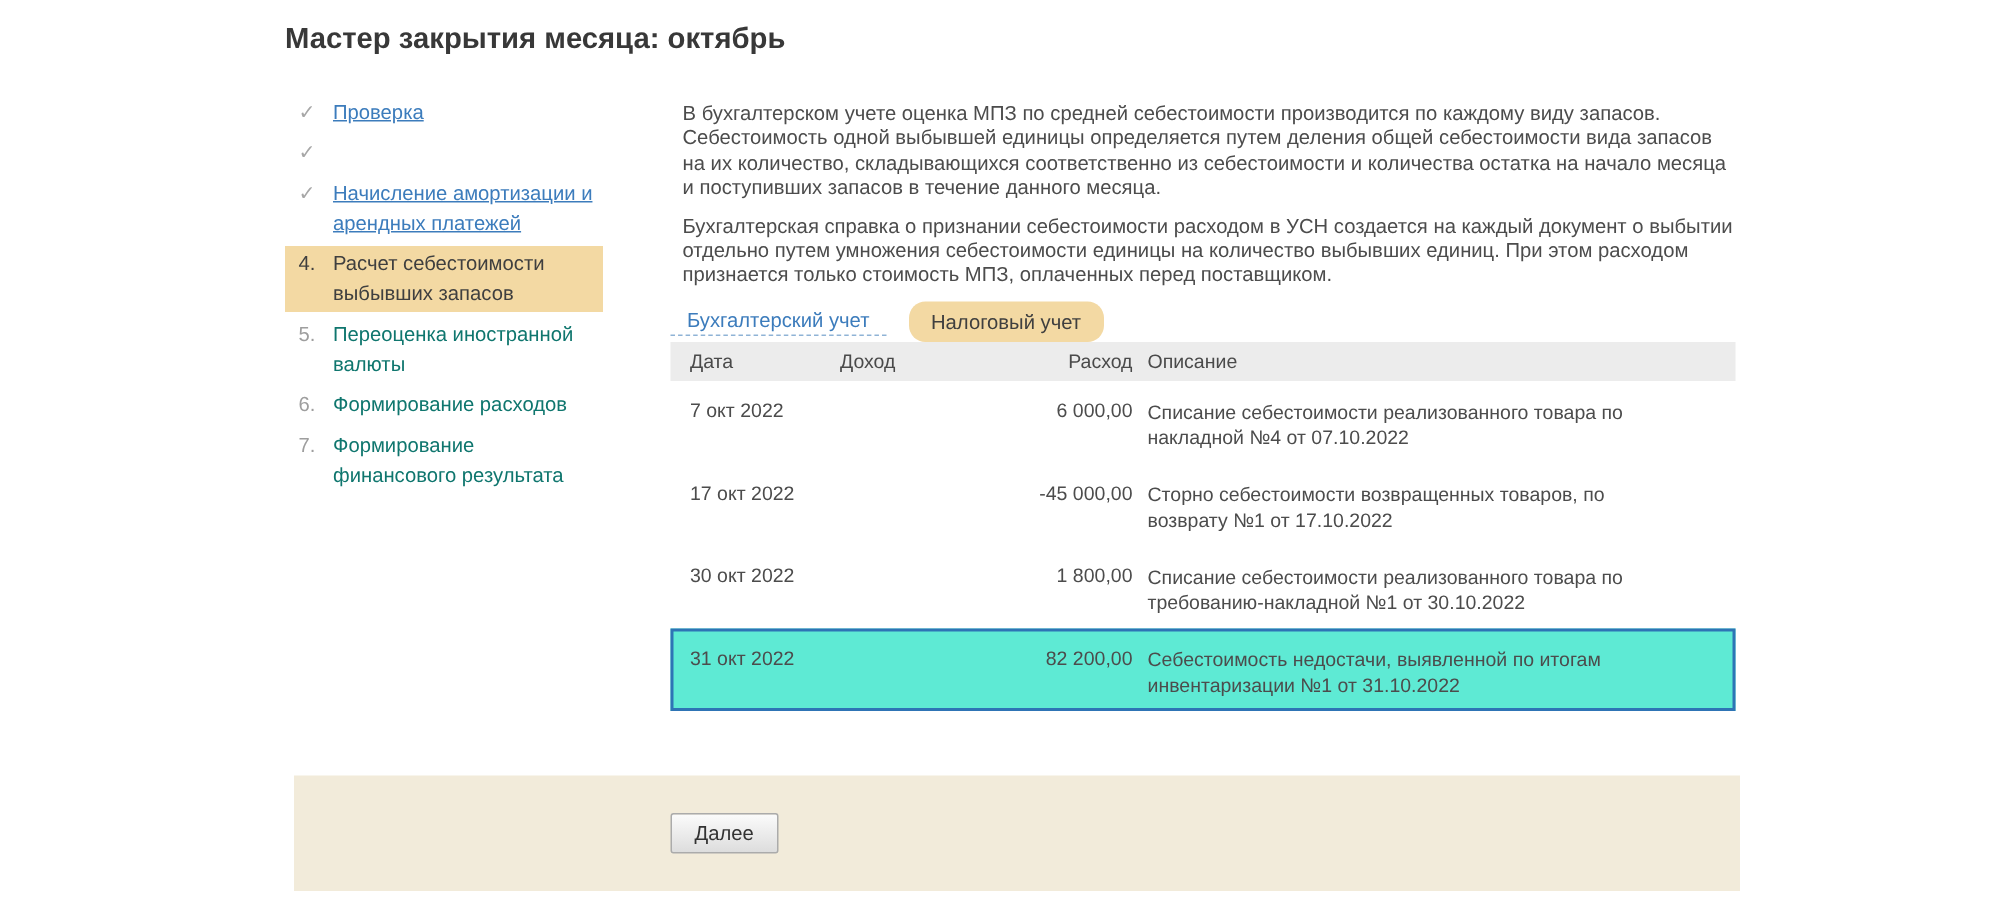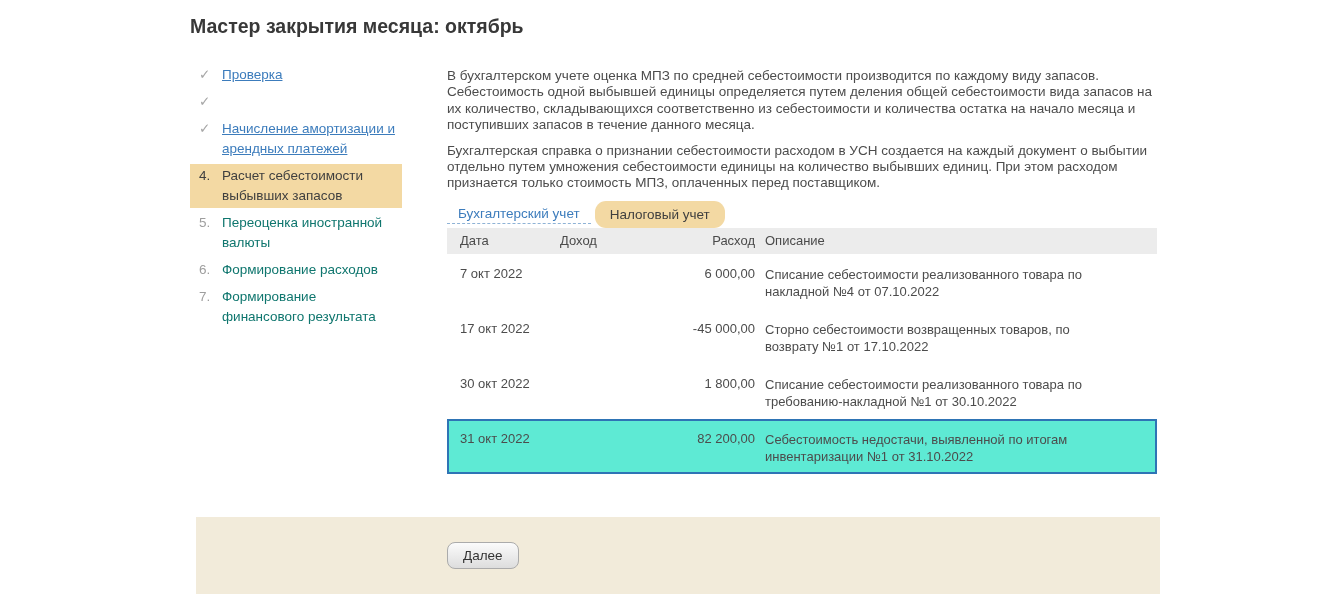--- a/index.html
+++ b/index.html
@@ -58,29 +58,30 @@
 
   
   .content {
     position: absolute;
     left: 447px; top: 63px;
     width: 711px;
     font-size: 13.5px;
     color: #4c4c4c;
   }
   .content p {
-    margin: 5px 0 9px 0;
+    margin: 5px 0 9px 8px;
     line-height: 16.4px;
   }
 
   
   .tabs {
     display: flex;
     align-items: flex-end;
     margin-top: 0;
+    gap: 11px;
   }
   .tab {
     display: inline-block;
     padding: 5px 11px 6px 11px;
     font-size: 13.5px;
     cursor: pointer;
   }
   .tab.link {
     color: var(--link-blue, #3c7cbc);
     text-decoration: none;
@@ -136,21 +137,21 @@
   }
   .next-btn {
     position: absolute;
     left: 251px; top: 25px;
     padding: 5px 15px;
     font-family: "Liberation Sans", sans-serif;
     font-size: 13.5px;
     color: #333333;
     background: linear-gradient(#fbfbfb, #dddddd);
     border: 1px solid #ababab;
-    border-radius: 8px;
+    border-radius: 2px;
     cursor: pointer;
   }
 </style>
 </head>
 <body>
 
 <div class="page">
 
   <h1 class="page-title">Мастер закрытия месяца: октябрь</h1>
 

